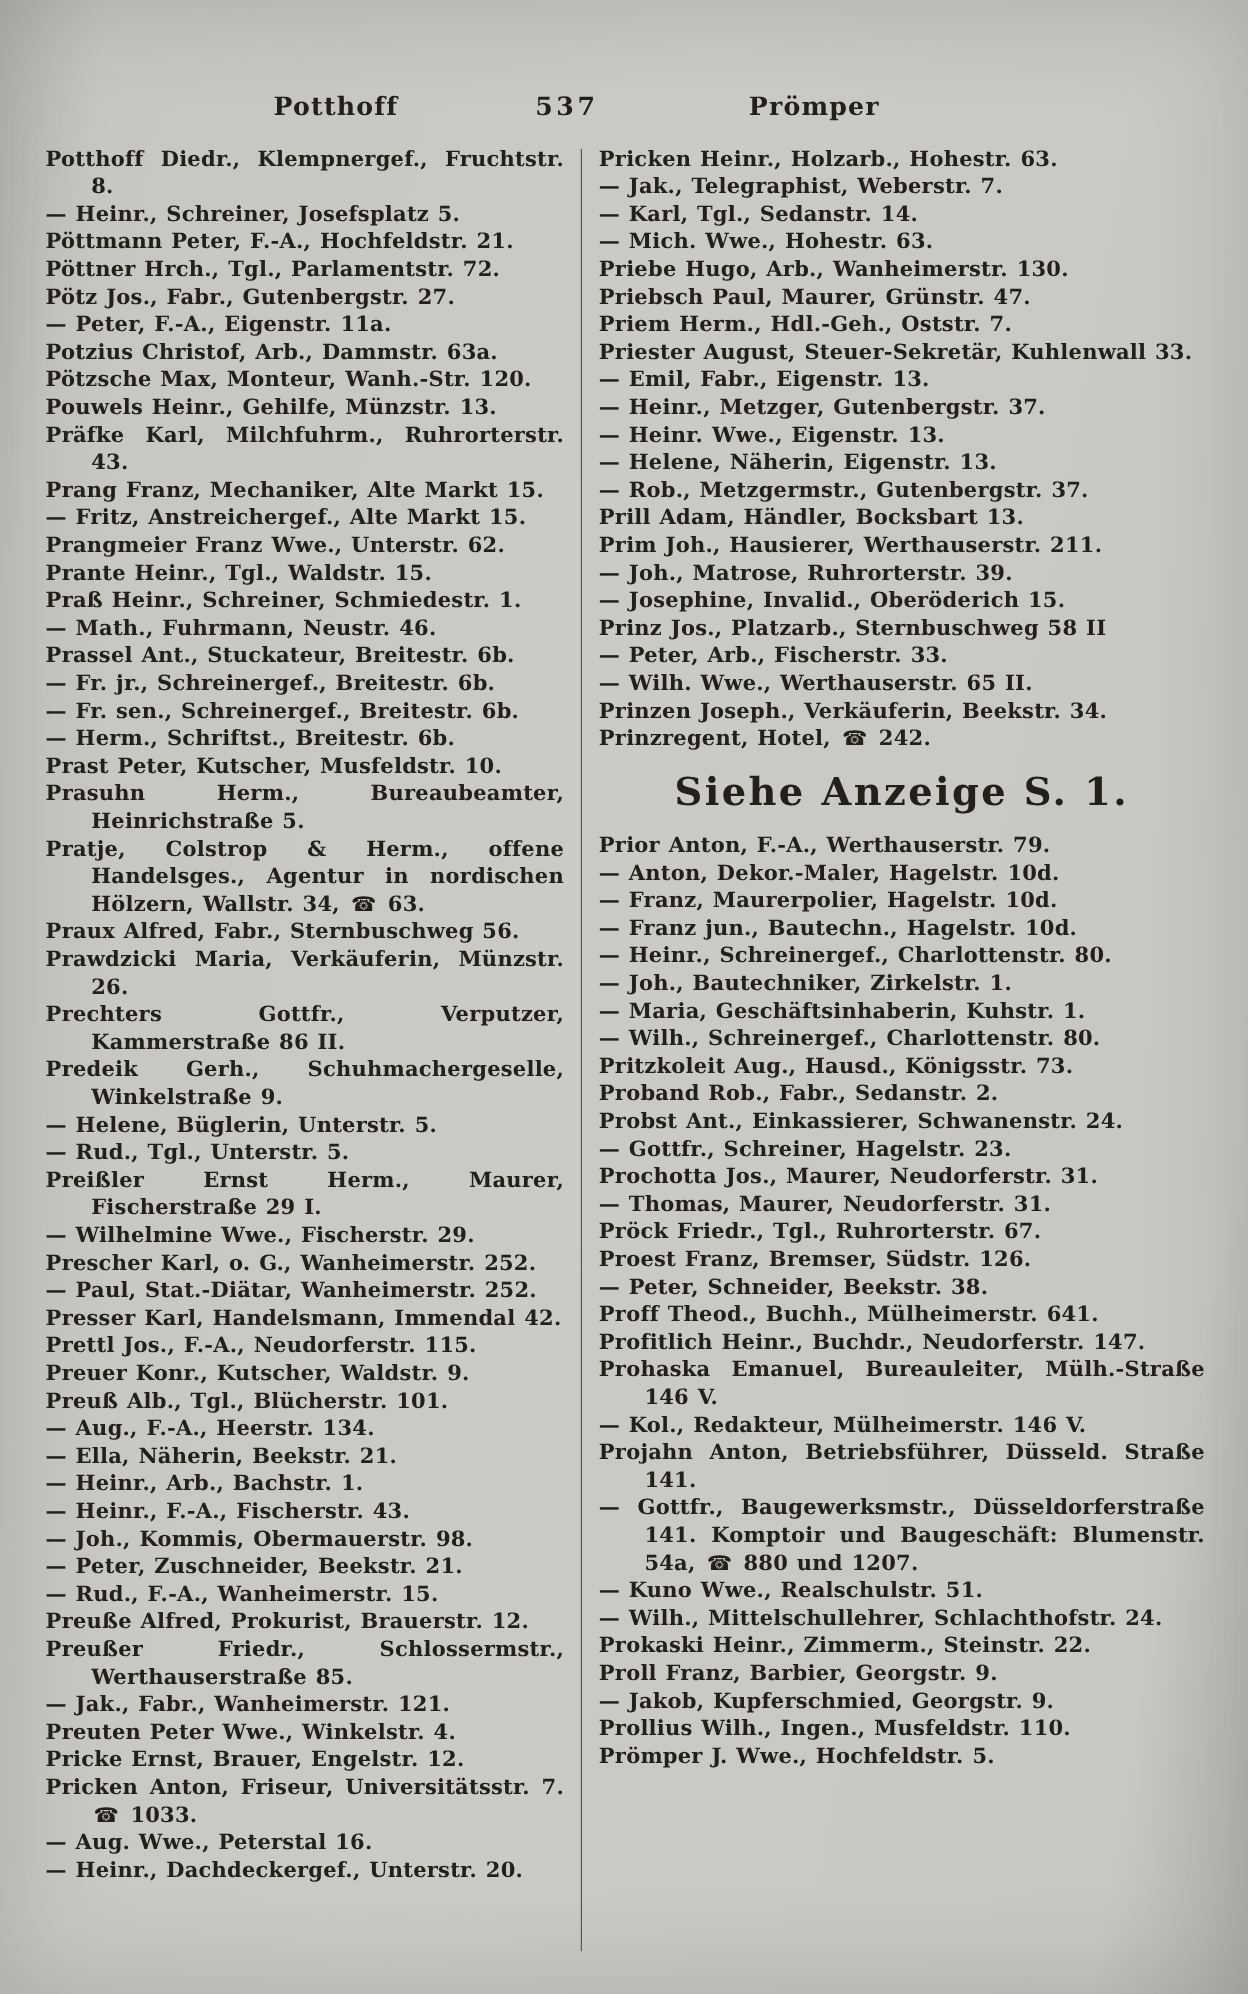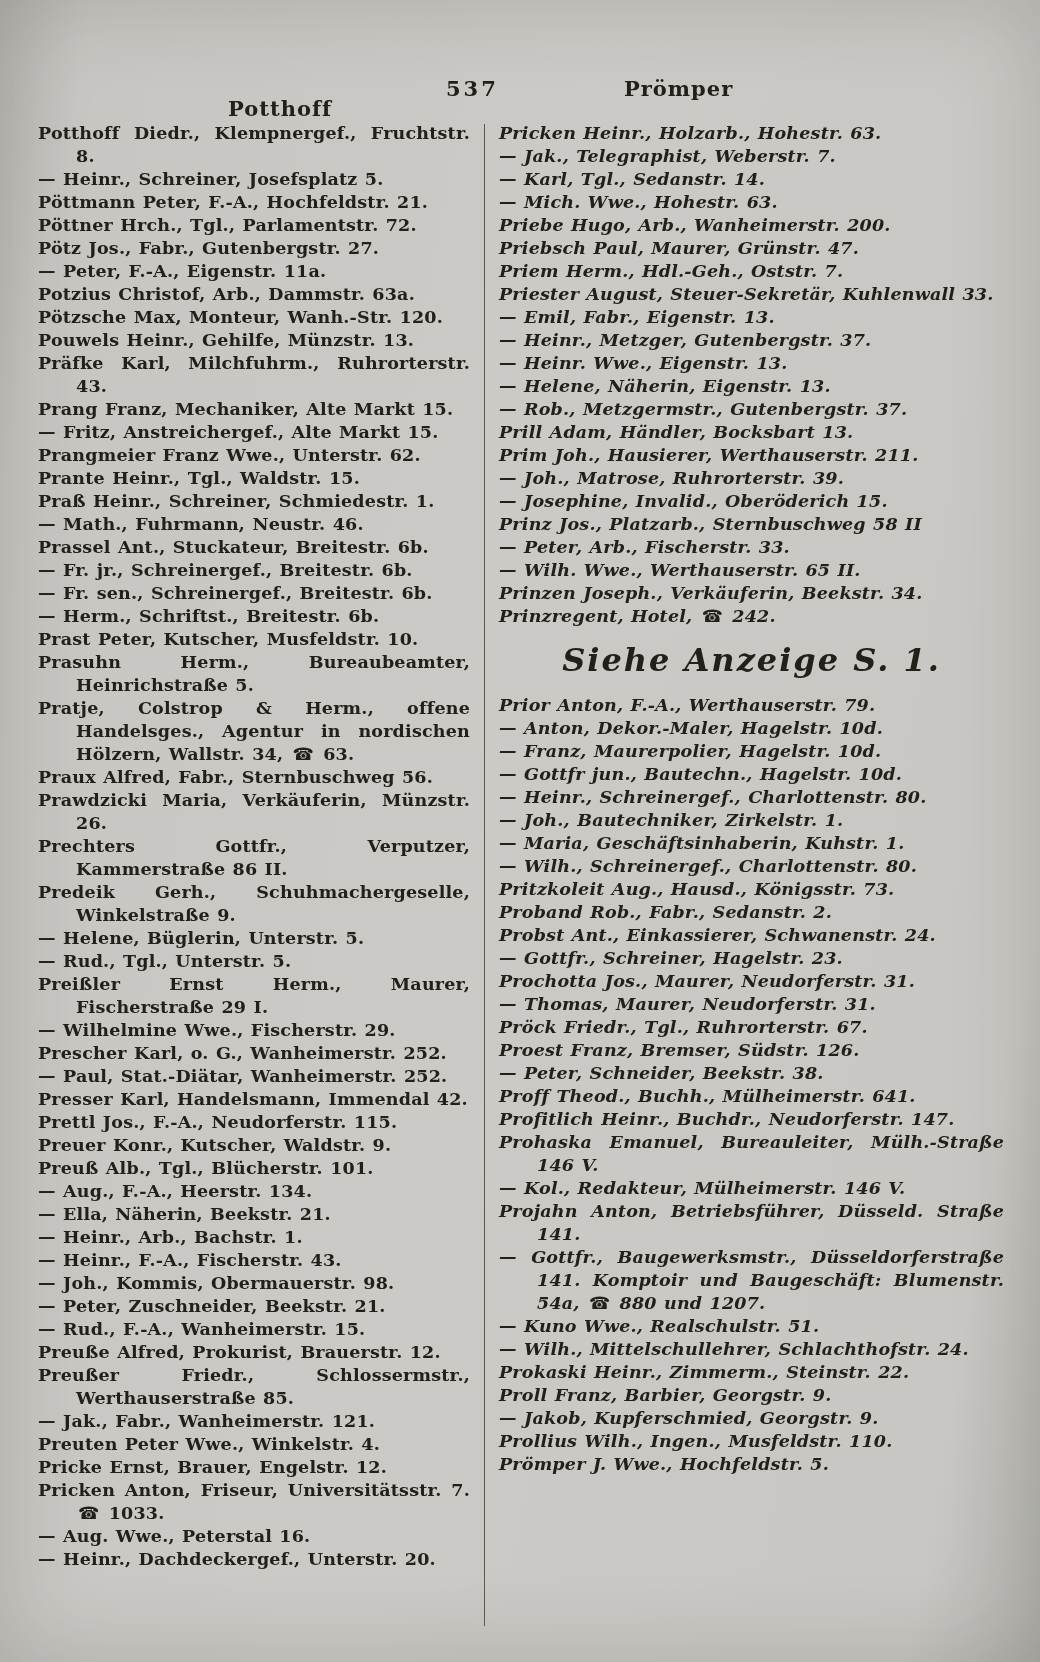--- a/index.html
+++ b/index.html
@@ -14,32 +14,32 @@
     overflow: hidden;
     font-family: "DejaVu Serif", serif;
     color: #232019;
   }
   .running-head {
     position: absolute;
     top: 76px; left: 0; width: 100%; height: 30px;
     font-weight: bold;
     font-size: 21px;
   }
-  .running-head .kw-left  { position: absolute; left: 228px; letter-spacing: 1px; margin-top: 20px; }
+  .running-head .kw-left  { position: absolute; left: 228px; letter-spacing: 1px; }
   .running-head .pageno   { position: absolute; left: 446px; letter-spacing: 3px; text-align: center; }
   .running-head .kw-right { position: absolute; left: 624px; letter-spacing: 1px; }
   .columns {
     position: absolute;
     top: 122px; left: 38px; right: 36px;
     display: flex;
     align-items: stretch;
   }
   .col { min-width: 0; }
   .col-left  { width: 432px; }
-  .col-right { flex: 1; font-style: italic; }
+  .col-right { flex: 1; }
   .divider {
     width: 1px;
     background: #5a5853;
     margin: 2px 14px 0 14px;
     height: 1502px;
     flex: none;
   }
   .entry {
     margin: 0;
     font-size: 17.5px;
@@ -133,21 +133,21 @@
         <p class="entry">Pricken Anton, Friseur, Universitätsstr. 7. <span class="phone-icon">☎</span> 1033.</p>
         <p class="entry">— Aug. Wwe., Peterstal 16.</p>
         <p class="entry">— Heinr., Dachdeckergef., Unterstr. 20.</p>
       </div>
     <div class="divider"></div>
     <div class="col col-right">
         <p class="entry">Pricken Heinr., Holzarb., Hohestr. 63.</p>
         <p class="entry">— Jak., Telegraphist, Weberstr. 7.</p>
         <p class="entry">— Karl, Tgl., Sedanstr. 14.</p>
         <p class="entry">— Mich. Wwe., Hohestr. 63.</p>
-        <p class="entry">Priebe Hugo, Arb., Wanheimerstr. 200.</p>
+        <p class="entry">Priebe Hugo, Arb., Wanheimerstr. 130.</p>
         <p class="entry">Priebsch Paul, Maurer, Grünstr. 47.</p>
         <p class="entry">Priem Herm., Hdl.-Geh., Oststr. 7.</p>
         <p class="entry">Priester August, Steuer-Sekretär, Kuhlenwall 33.</p>
         <p class="entry">— Emil, Fabr., Eigenstr. 13.</p>
         <p class="entry">— Heinr., Metzger, Gutenbergstr. 37.</p>
         <p class="entry">— Heinr. Wwe., Eigenstr. 13.</p>
         <p class="entry">— Helene, Näherin, Eigenstr. 13.</p>
         <p class="entry">— Rob., Metzgermstr., Gutenbergstr. 37.</p>
         <p class="entry">Prill Adam, Händler, Bocksbart 13.</p>
         <p class="entry">Prim Joh., Hausierer, Werthauserstr. 211.</p>
@@ -155,21 +155,21 @@
         <p class="entry">— Josephine, Invalid., Oberöderich 15.</p>
         <p class="entry">Prinz Jos., Platzarb., Sternbuschweg 58 II</p>
         <p class="entry">— Peter, Arb., Fischerstr. 33.</p>
         <p class="entry">— Wilh. Wwe., Werthauserstr. 65 II.</p>
         <p class="entry">Prinzen Joseph., Verkäuferin, Beekstr. 34.</p>
         <p class="entry">Prinzregent, Hotel, <span class="phone-icon">☎</span> 242.</p>
         <p class="notice">Siehe Anzeige S. 1.</p>
         <p class="entry">Prior Anton, F.-A., Werthauserstr. 79.</p>
         <p class="entry">— Anton, Dekor.-Maler, Hagelstr. 10d.</p>
         <p class="entry">— Franz, Maurerpolier, Hagelstr. 10d.</p>
-        <p class="entry">— Gottfr jun., Bautechn., Hagelstr. 10d.</p>
+        <p class="entry">— Franz jun., Bautechn., Hagelstr. 10d.</p>
         <p class="entry">— Heinr., Schreinergef., Charlottenstr. 80.</p>
         <p class="entry">— Joh., Bautechniker, Zirkelstr. 1.</p>
         <p class="entry">— Maria, Geschäftsinhaberin, Kuhstr. 1.</p>
         <p class="entry">— Wilh., Schreinergef., Charlottenstr. 80.</p>
         <p class="entry">Pritzkoleit Aug., Hausd., Königsstr. 73.</p>
         <p class="entry">Proband Rob., Fabr., Sedanstr. 2.</p>
         <p class="entry">Probst Ant., Einkassierer, Schwanenstr. 24.</p>
         <p class="entry">— Gottfr., Schreiner, Hagelstr. 23.</p>
         <p class="entry">Prochotta Jos., Maurer, Neudorferstr. 31.</p>
         <p class="entry">— Thomas, Maurer, Neudorferstr. 31.</p>

